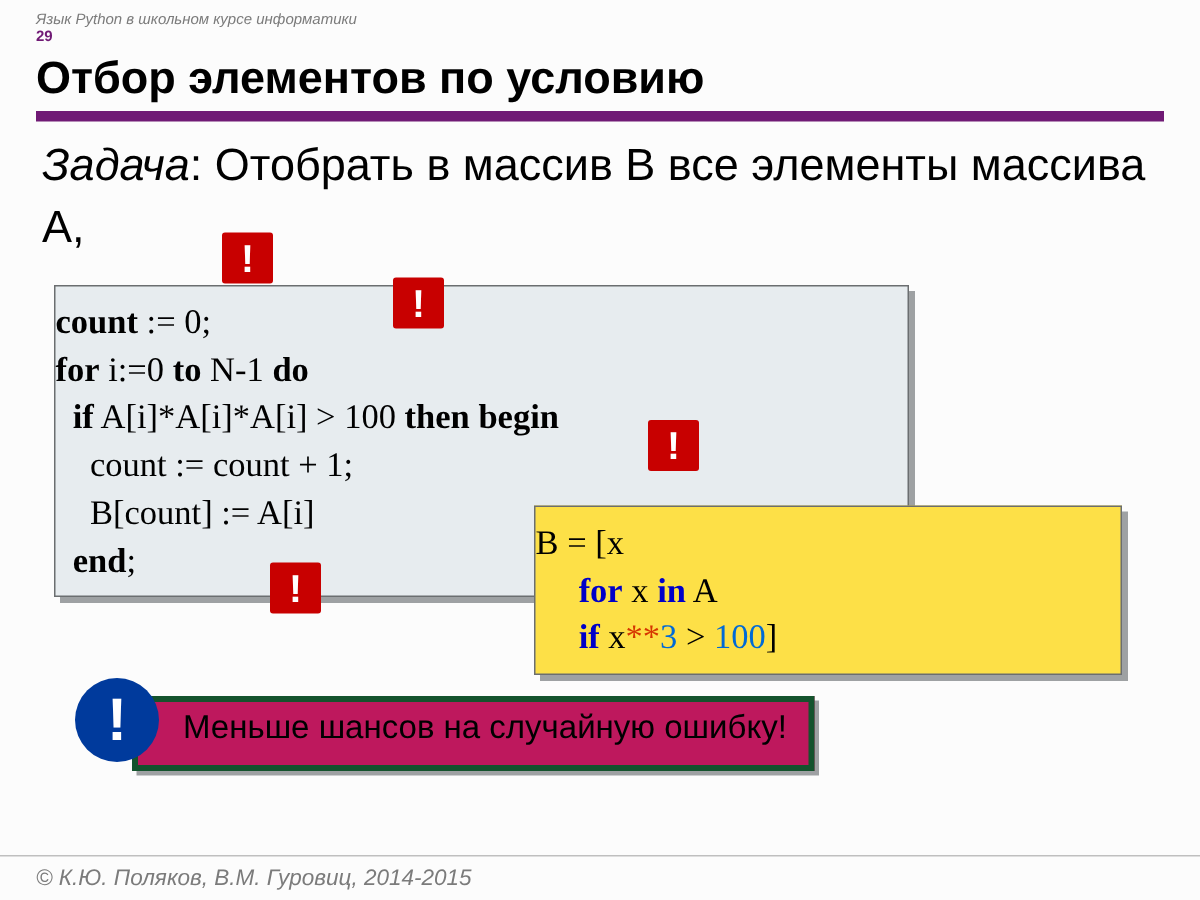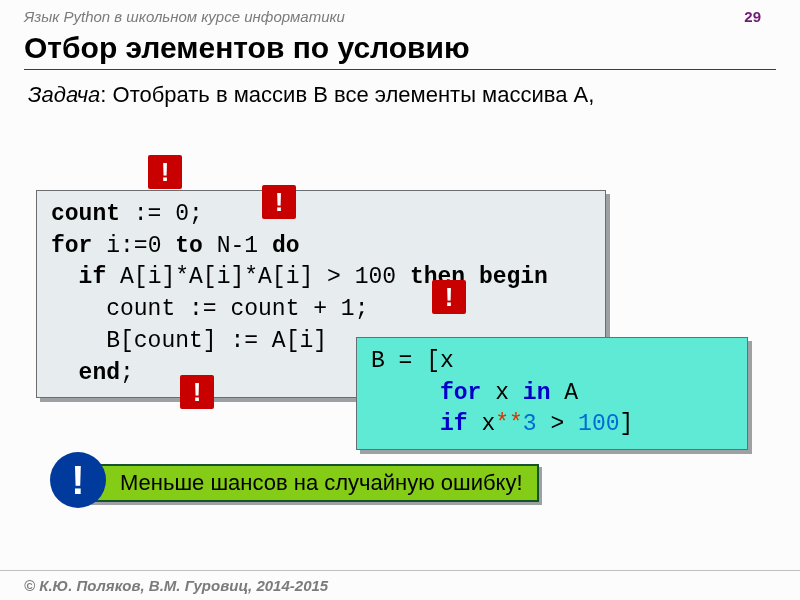--- a/index.html
+++ b/index.html
@@ -5,59 +5,60 @@
   * { margin: 0; padding: 0; box-sizing: border-box; }
   body {
     width: 800px; height: 600px;
     font-family: Arial, sans-serif;
     background: #fcfcfc;
     position: relative;
     overflow: hidden;
   }
   .header {
     display: flex; justify-content: space-between;
-    padding: 8px 39px 2px 24px;
+    padding: 8px 24px 2px 24px;
     color: #7b7b7b;
     font-style: italic;
-    font-size: 15px;
+    font-size: 10px;
+    flex-direction: column;
   }
   .page-num { font-weight: bold; font-style: normal; color: #701a75; }
   .title {
     margin: 4px 24px 0 24px;
     padding-bottom: 4px;
-    border-bottom: 1px solid #701a75;
+    border-bottom: 7px solid #701a75;
     font-size: 30px;
     font-weight: bold;
     color: #000;
   }
   .task {
     margin: 10px 28px 0 28px;
-    font-size: 22px;
+    font-size: 30px;
     line-height: 1.35;
     color: #000;
   }
   .task .lbl { font-style: italic; }
   .task .indent { padding-left: 36px; display: block; }
 
   .codebox {
     position: absolute;
     background: #e7ecef;
     border: 1px solid #6b6e70;
     box-shadow: 4px 4px 0 #9ea1a3;
-    font-family: Liberation Mono, monospace;
+    font-family: Liberation Serif, serif;
     font-size: 23px;
     line-height: 1.38;
-    padding: 8px 14px 8px 14px;
+    padding: 8px 14px 8px 0;
     white-space: pre;
     color: #000;
   }
   .codebox.main { left: 36px; top: 190px; width: 570px; }
   .codebox.yellow {
     left: 356px; top: 337px; width: 392px;
-    background: #5eead4;
+    background: #fde047;
   }
   .kw { font-weight: bold; color: #000; }
   .py-kw { font-weight: bold; color: #0000c8; }
   .num { color: #006ad6; }
   .op  { color: #d63600; }
 
   .bang {
     position: absolute;
     width: 34px; height: 34px;
     background: #c80000;
@@ -80,40 +81,39 @@
     position: absolute; left: 0; top: -6px;
     width: 56px; height: 56px; border-radius: 50%;
     background: #003a9c;
     display: flex; align-items: center; justify-content: center;
     color: #fff; font-size: 40px; font-weight: bold;
     z-index: 2;
   }
   .note-bar {
     position: absolute;
     left: 38px; top: 6px;
-    height: 38px;
-    background: #84cc16;
-    border: 2px solid #14532d;
+    height: 50px;
+    background: #be185d;
+    border: 4px solid #14532d;
     box-shadow: 3px 3px 0 #9ea1a3;
     padding: 4px 14px 4px 30px;
     font-size: 22px;
     color: #000;
     white-space: nowrap;
   }
 
   .footer {
     position: absolute;
     left: 0; right: 0; bottom: 0;
     border-top: 1px solid #bfbfbf;
     padding: 6px 24px;
     display: flex; justify-content: space-between;
     color: #7b7b7b;
     font-style: italic;
     font-size: 15px;
-    font-weight: bold;
   }
 </style>
 </head>
 <body>
 
 <div class="header">
   <span>Язык Python в школьном курсе информатики</span>
   <span class="page-num">29</span>
 </div>
 

